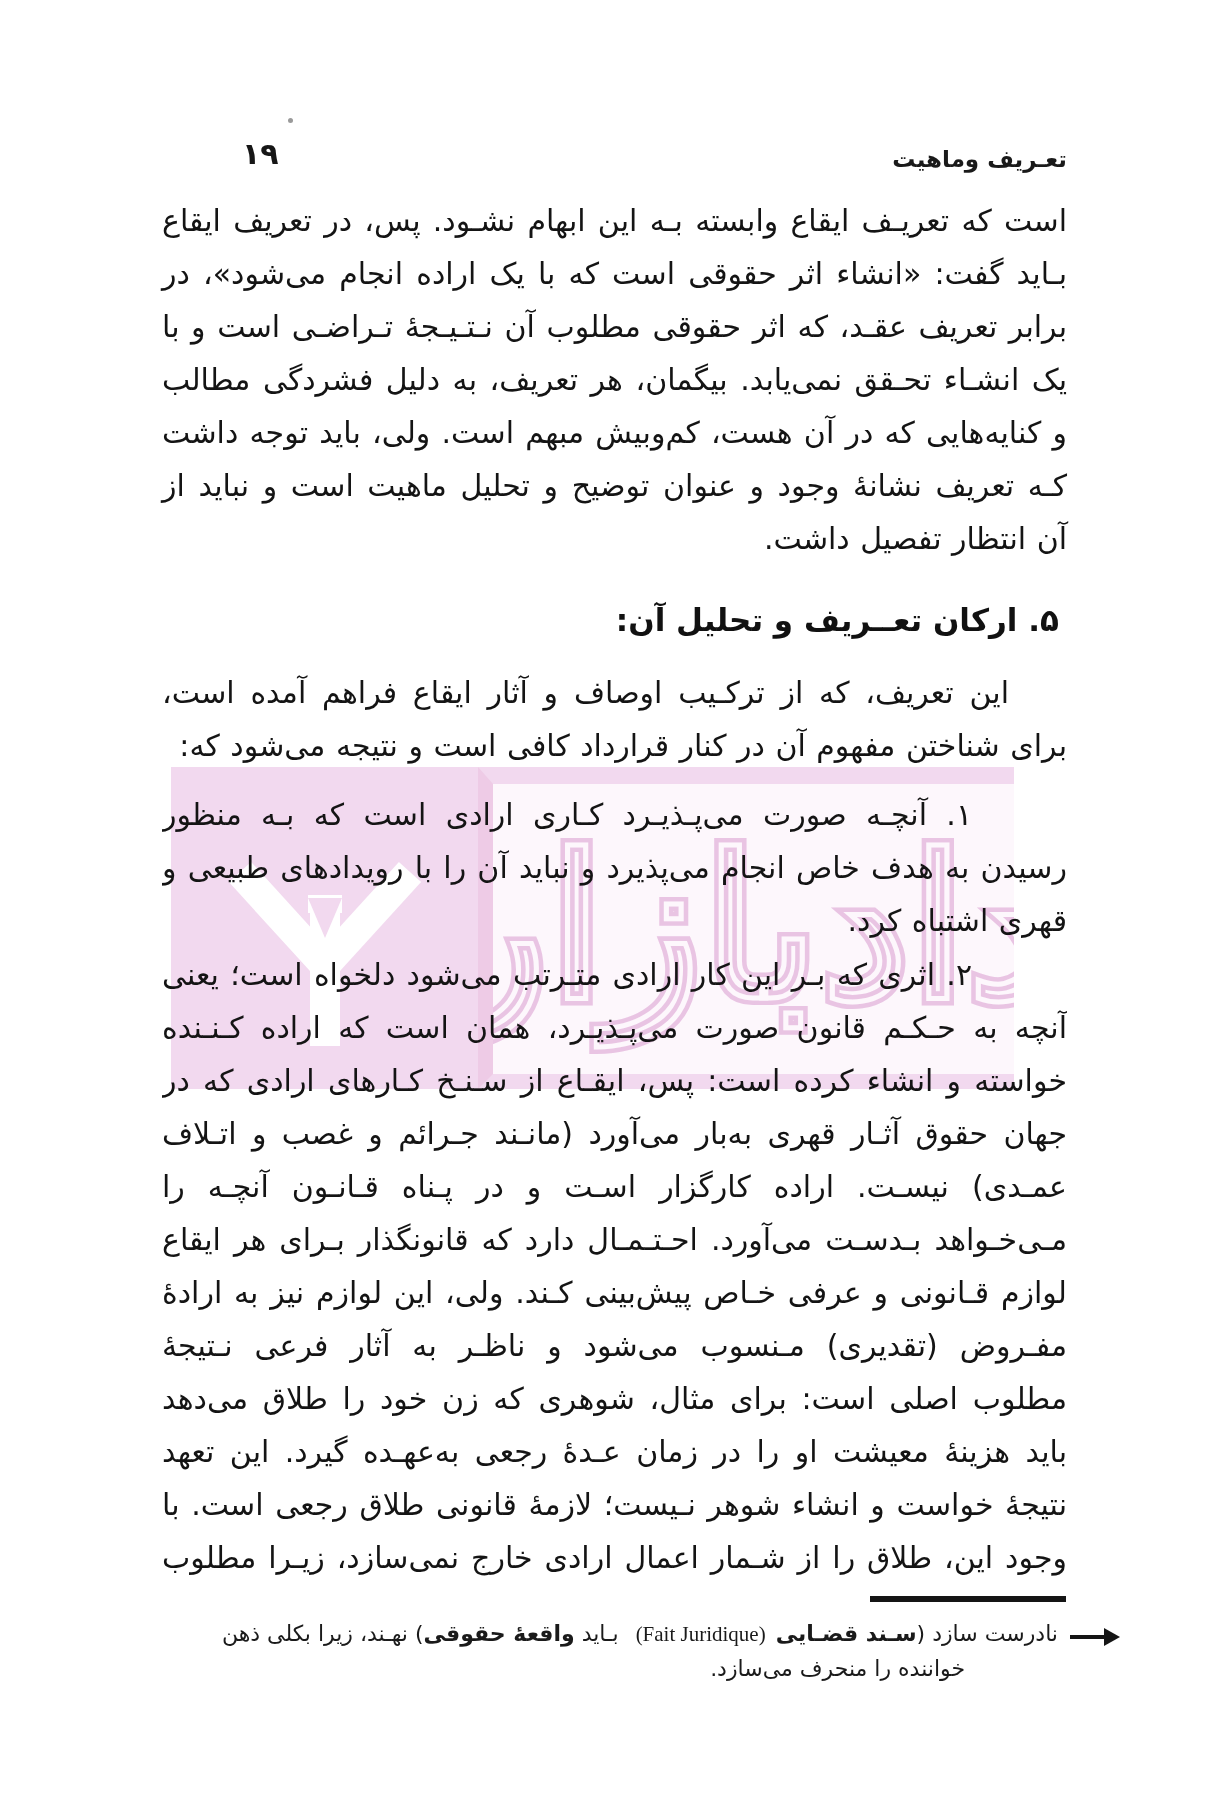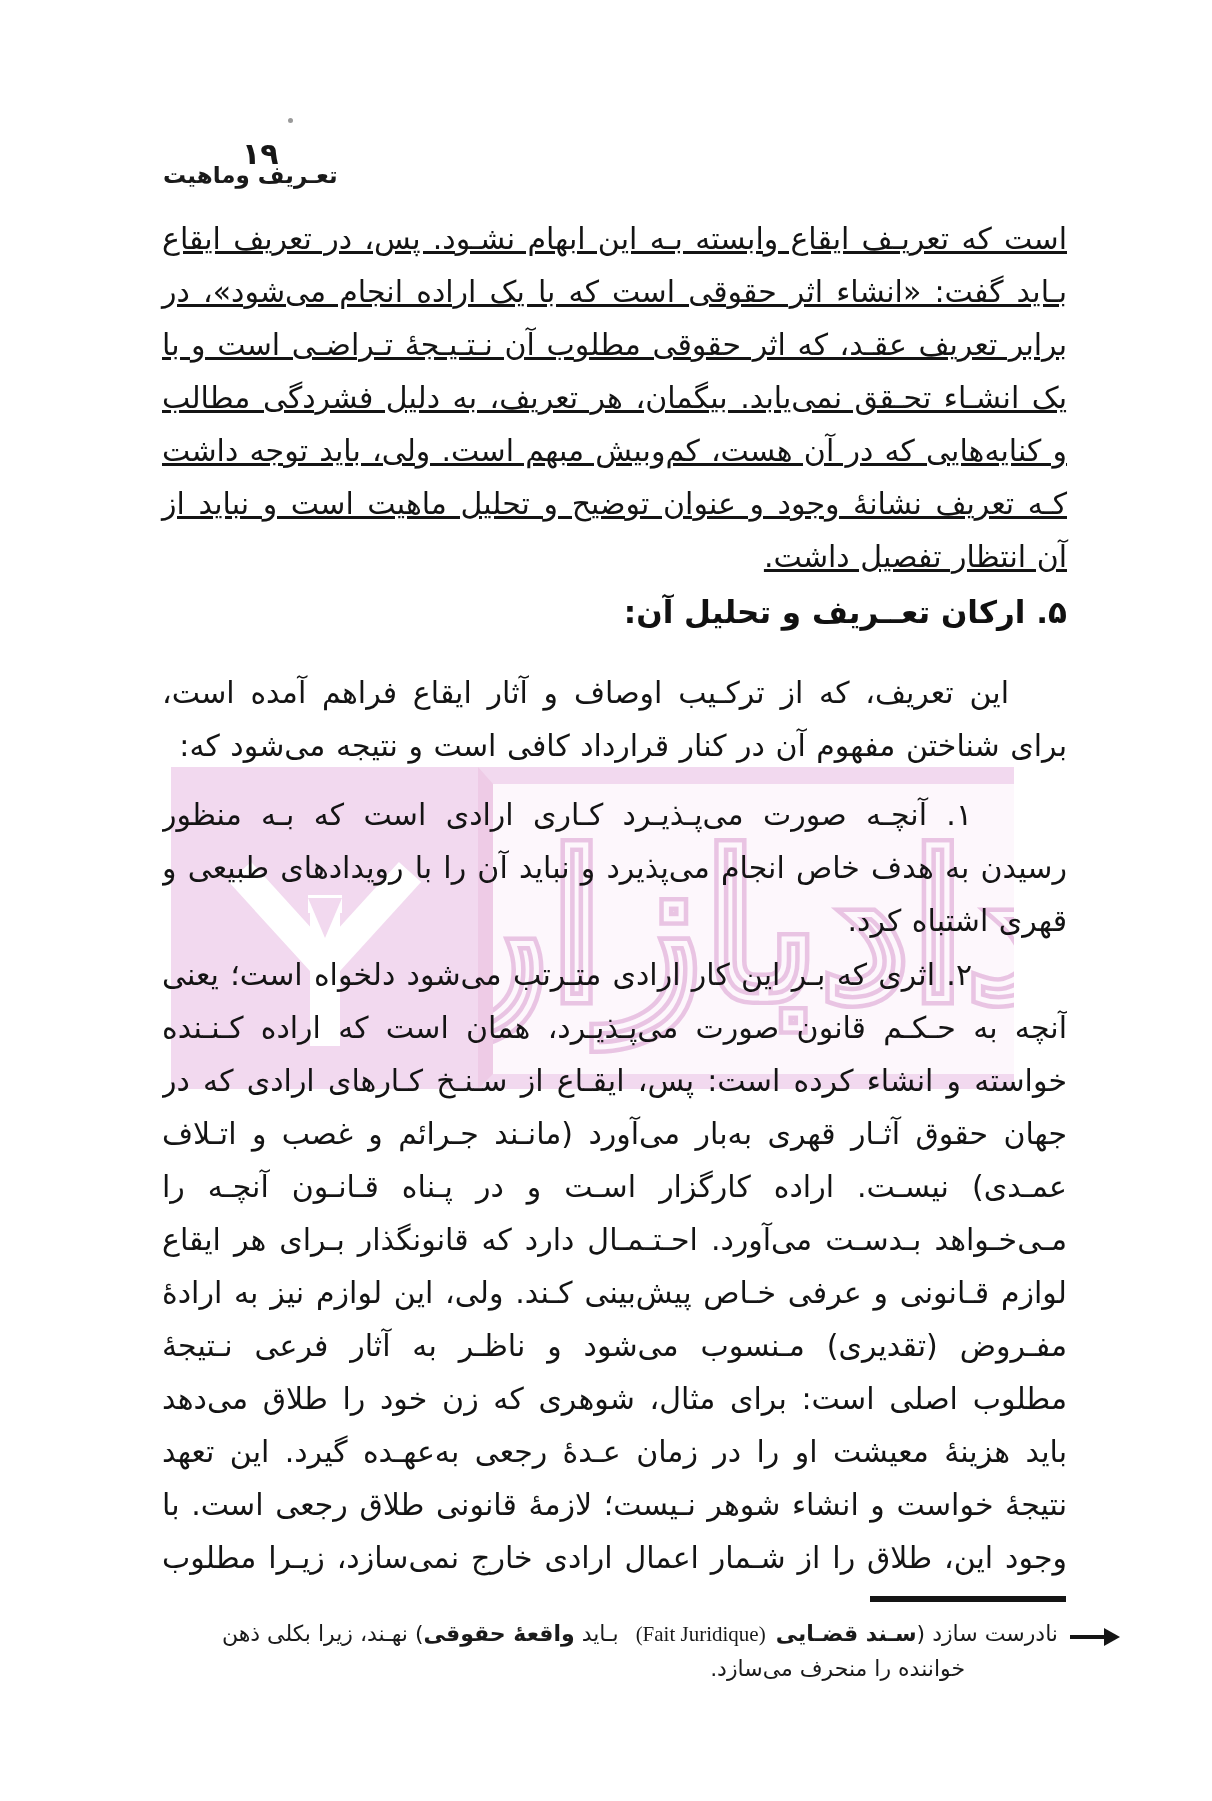--- a/index.html
+++ b/index.html
@@ -14,21 +14,21 @@
     direction:rtl;
   }
   
   .pagenum{
     position:absolute;left:242px;top:136px;width:70px;
     font-size:30px;font-weight:bold;color:#161616;
     direction:rtl;text-align:left;
   }
   .running-head{
     position:absolute;right:145px;top:146px;width:904px;
-    text-align:left;font-size:23px;font-weight:bold;color:#1a1a1a;margin-top:16px;
+    text-align:right;font-size:23px;font-weight:bold;color:#1a1a1a;
   }
   
   .watermark{
     position:absolute;left:171px;top:767px;width:843px;height:322px;
     z-index:0;display:flex;flex-direction:row-reverse;
   }
   .wm-logo-square{
     width:307px;height:100%;
     background:#f2d9ef;
     flex:0 0 auto;
@@ -46,24 +46,24 @@
   .wm-word-area svg{display:block;width:100%;height:100%;}
   
   .bodytext{position:relative;z-index:2;}
   .para{
     position:absolute;right:145px;width:905px;
     font-size:30px;line-height:53px;
     text-align:justify;
     margin:0;
     word-spacing:1px;
   }
-  .p1{top:212px;text-decoration:underline;}
+  .p1{top:194px;}
   .section-heading{
     position:absolute;right:145px;top:594px;width:905px;
-    font-size:31px;font-weight:bold;margin:0;color:#111;
+    font-size:31px;font-weight:bold;margin:8px;color:#111;
   }
   .p2{top:666px;text-indent:58px;}
   .item1{top:788px;text-indent:95px;max-height:170px;overflow:hidden;}
   .item2{top:948px;text-indent:95px;max-height:642px;overflow:hidden;}
   
   .fn-rule{
     position:absolute;left:870px;top:1596px;width:196px;height:6px;
     background:#151515;z-index:2;
   }
   .footnote-line1{

